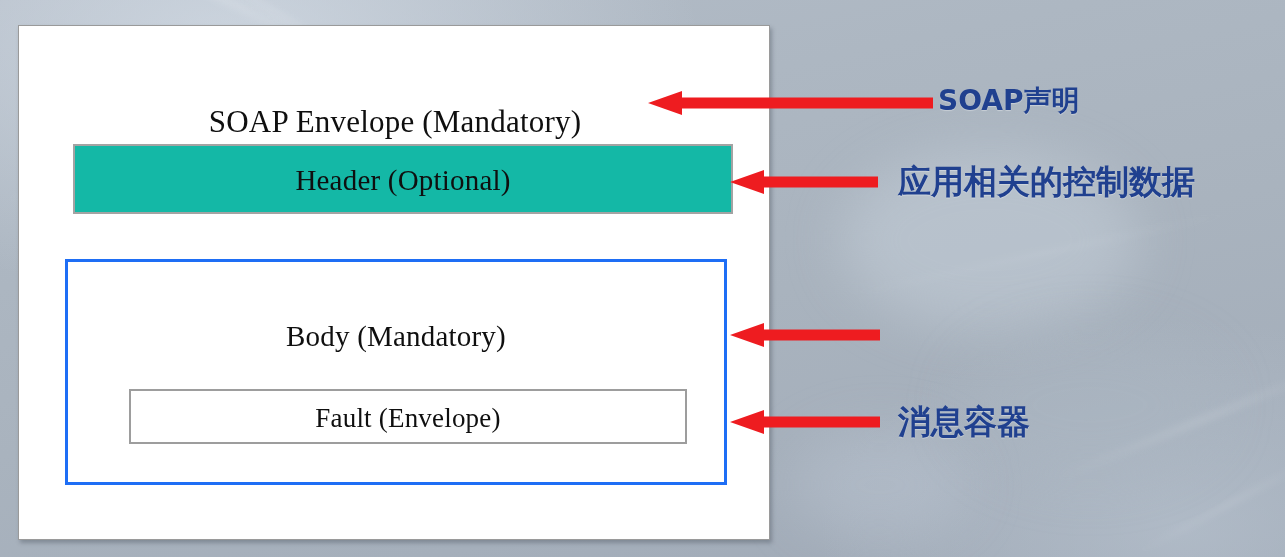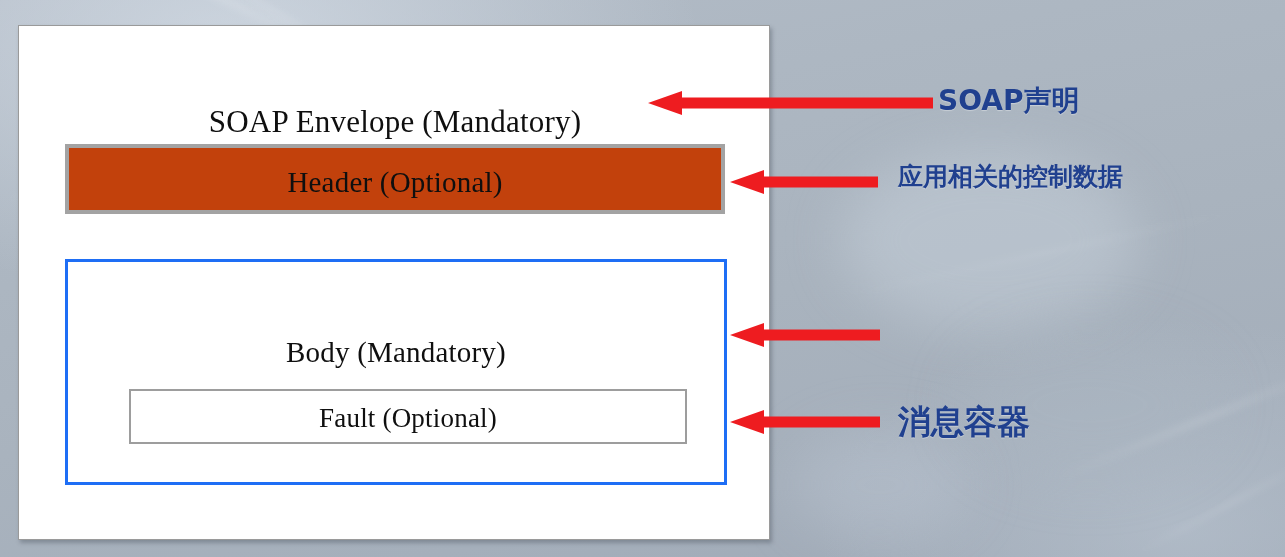--- a/index.html
+++ b/index.html
@@ -73,26 +73,26 @@
     left: 0;
     top: 78px;
     width: 752px;
     font-size: 31px;
     line-height: 36px;
   }
 
   
   #header-box {
     position: absolute;
-    left: 46px;
+    left: 54px;
     top: 118px;
     width: 660px;
     height: 70px;
-    border: 4px solid #a3a3a3;
-    background: #c2410c;
+    border: 2px solid #a3a3a3;
+    background: #14b8a6;
     box-sizing: border-box;
   }
   #header-label {
     position: absolute;
     left: 0;
     top: 16px;
     width: 100%;
     font-size: 29px;
     line-height: 36px;
   }
@@ -104,21 +104,21 @@
     top: 233px;
     width: 662px;
     height: 226px;
     border: 3px solid #1e6ef5;
     background: #ffffff;
     box-sizing: border-box;
   }
   #body-label {
     position: absolute;
     left: 0;
-    top: 72px;
+    top: 56px;
     width: 100%;
     font-size: 29px;
     line-height: 36px;
   }
 
   
   #fault-box {
     position: absolute;
     left: 61px;
     top: 127px;
@@ -148,21 +148,21 @@
   
   .annotation {
     position: absolute;
     color: #20408f;
     font-family: "DejaVu Sans", "Liberation Sans", sans-serif;
     font-weight: bold;
     white-space: nowrap;
     text-shadow: 0 1px 1px rgba(255,255,255,0.35);
   }
   #anno-soap      { left: 938px; top: 82px;  font-size: 28px; letter-spacing: 0px; }
-  #anno-control   { left: 898px; top: 160px; font-size: 25px; letter-spacing: 0px; }
+  #anno-control   { left: 898px; top: 160px; font-size: 33px; letter-spacing: 0px; }
   #anno-container { left: 898px; top: 315px; font-size: 33px; letter-spacing: 0px; }
   #anno-error     { left: 898px; top: 400px; font-size: 33px; letter-spacing: 0px; }
 </style>
 </head>
 <body>
 
 <div id="stage">
 
   <div class="streak s1"></div>
   <div class="streak s2"></div>
@@ -179,21 +179,21 @@
     <div id="envelope-title" class="box-label">SOAP Envelope (Mandatory)</div>
 
     <div id="header-box">
       <div id="header-label" class="box-label">Header (Optional)</div>
     </div>
 
     <div id="body-box">
       <div id="body-label" class="box-label">Body (Mandatory)</div>
 
       <div id="fault-box">
-        <div id="fault-label" class="box-label">Fault (Optional)</div>
+        <div id="fault-label" class="box-label">Fault (Envelope)</div>
       </div>
     </div>
   </div>
 
   <div class="arrow" style="left:648px; top:91px; width:285px;">
     <svg viewBox="0 0 285 24" preserveAspectRatio="none">
       <polygon points="0,12 34,0 34,6.5 285,6.5 285,17.5 34,17.5 34,24" fill="#ee1c20"></polygon>
     </svg>
   </div>
 

